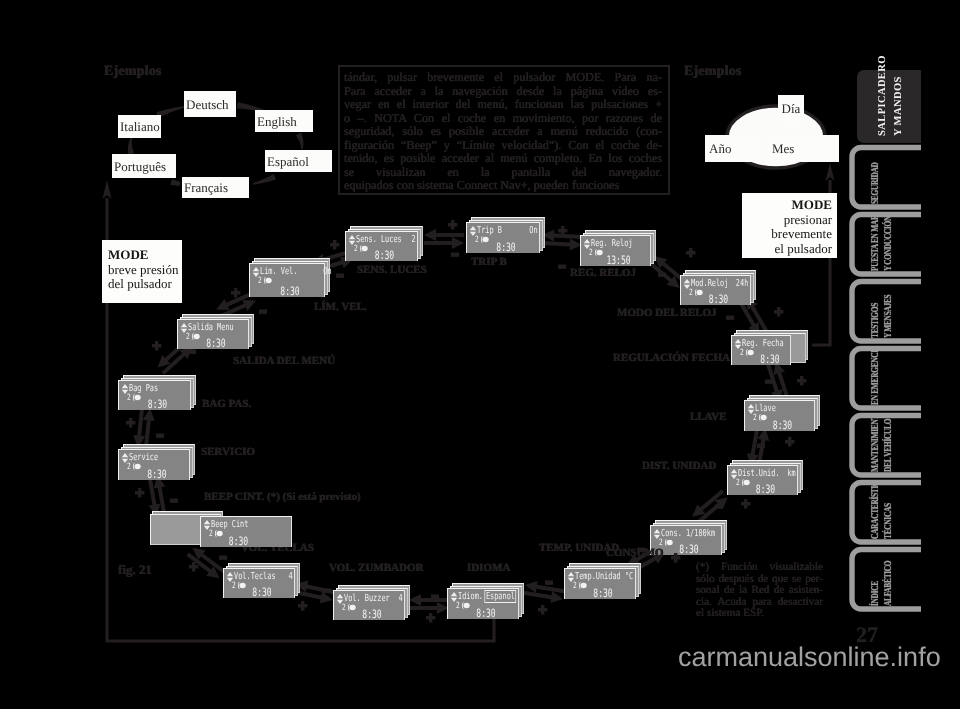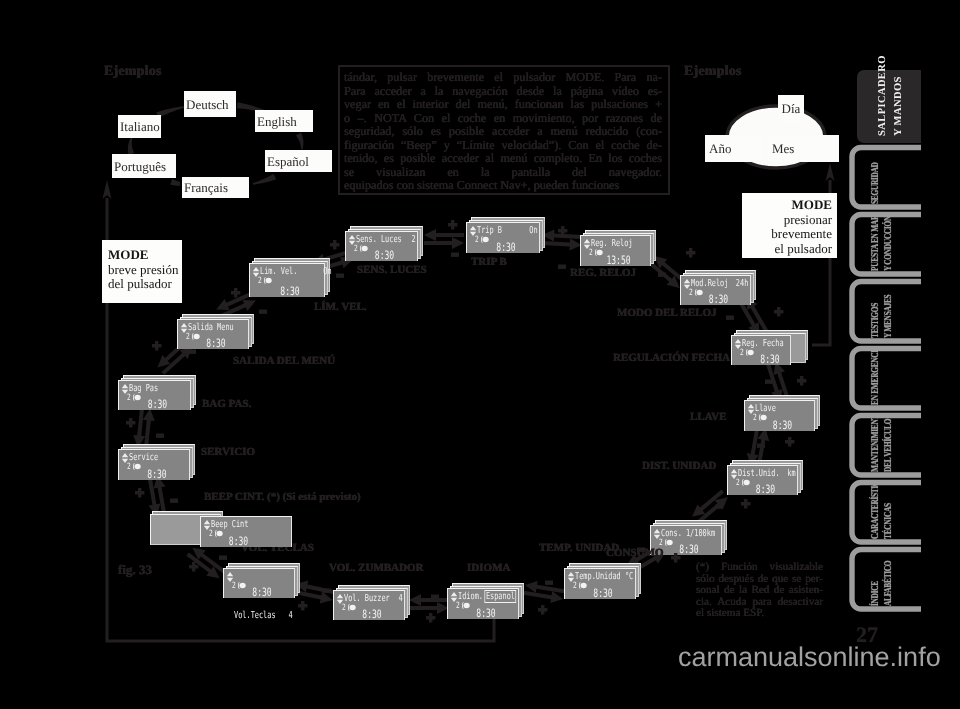--- a/index.html
+++ b/index.html
@@ -467,21 +467,21 @@
 </div>
 <div class="cap" style="left:329px;top:563px;">VOL. ZUMBADOR</div>
 <div class="lcd" style="left:223px;top:568px;width:72px;height:30px;">
   <div class="sh" style="left:5px;top:-5px;width:72px;height:30px;"></div>
   <div class="sh" style="left:2.5px;top:-2.5px;width:72px;height:30px;"></div>
   <div class="face" style="left:0;top:0;width:72px;height:30px;">
     <svg style="position:absolute;left:2px;top:3px;" width="8" height="10" viewBox="0 0 8 10">
           <polygon points="4,0 7.2,4.2 0.8,4.2" fill="#ededed"></polygon>
           <polygon points="4,10 7.2,5.8 0.8,5.8" fill="#ededed"></polygon>
         </svg>
-    <div class="r1" style="width:72px;margin-top:39px;">
+    <div class="r1" style="width:72px;">
           <span class="lbl">Vol.Teclas</span>
           <span class="val">4</span>
         </div>
     <div class="r2" style="top:12.5px;left:8px;"><span>2</span><svg style="vertical-align:-1.2px;margin-left:1px;" width="9" height="7" viewBox="0 0 9 7">
             <path d="M1.9 0.2 C0.5 1.2 0.5 5.8 1.9 6.8 L1.0 6.8 C-0.3 5.8 -0.3 1.2 1.0 0.2 Z" fill="#f2f2f2"></path>
             <ellipse cx="4.6" cy="3.5" rx="3.1" ry="2.7" fill="#f2f2f2"></ellipse>
           </svg></div>
     <div class="r3" style="top:18px;left:4px;width:68px;">8:30</div>
   </div>
 </div>
@@ -646,15 +646,15 @@
       <i style="left:19px;top:54px;">ALFABÉTICO</i>
     </div>
 <div class="pageno" style="left:856px;top:624px;">27</div>
 <div class="foot" style="left:696px;top:562px;width:127px;">
   <div>(*) Función visualizable</div>
   <div>sólo después de que se per-</div>
   <div>sonal de la Red de asisten-</div>
   <div>cia. Acuda para desactivar</div>
   <div>el sistema ESP.</div>
 </div>
-<div class="fig" style="left:118px;top:563px;">fig. 33</div>
+<div class="fig" style="left:118px;top:563px;">fig. 21</div>
 <div class="watermark" style="left:678px;top:644px;">carmanualsonline.info</div>
 </div>
 
 </body></html>

